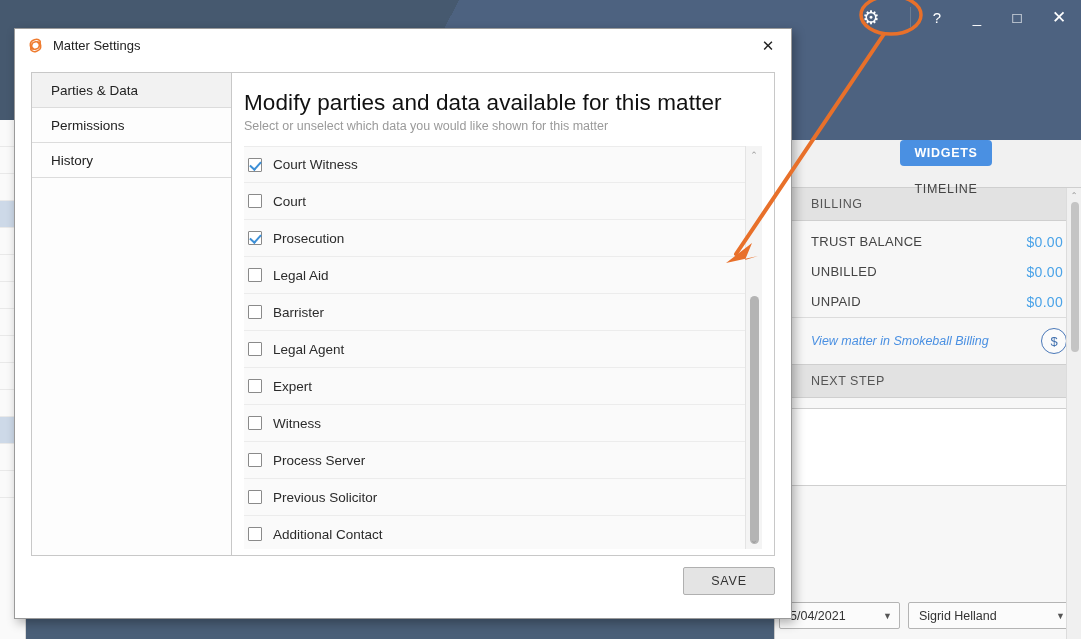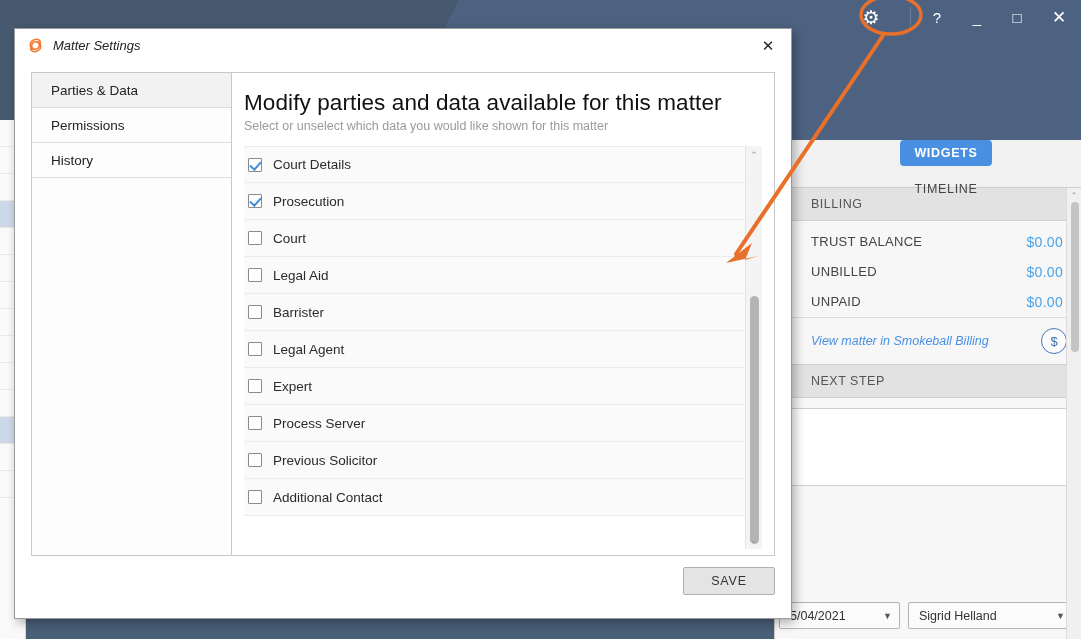--- a/index.html
+++ b/index.html
@@ -69,21 +69,21 @@
         background:#fafafa; border-right:1px solid #d8d8d8; }
   #bg-left-list .r { height:27px; border-bottom:1px solid #e9e9e9; }
   #bg-left-list .r.sel { background:#cdd9e8; }
 
   
   #dialog { position:absolute; left:14px; top:28px; width:778px; height:591px;
         background:#fff; border:1px solid #9a9a9a;
         box-shadow:3px 4px 10px rgba(0,0,0,.30); z-index:20; }
   #dlg-title { height:33px; display:flex; align-items:center; padding:0 8px 0 12px; }
   #dlg-logo { width:17px; height:17px; margin-right:9px; position:relative; }
-  #dlg-title-text { font-size:13px; color:#222; flex:1;font-style:italic; }
+  #dlg-title-text { font-size:13px; color:#222; flex:1; }
   #dlg-close { width:30px; height:26px; display:flex; align-items:center;
         justify-content:center; color:#222; font-size:15px; }
 
   #dlg-body { position:absolute; left:16px; right:16px; top:43px; bottom:62px;
         border:1px solid #c8c8c8; background:#fafafa; display:flex; }
 
   
   #dlg-nav { width:200px; border-right:1px solid #c8c8c8; background:#fdfdfd; }
   .nav-item { height:35px; display:flex; align-items:center; padding-left:19px;
         font-size:13.5px; color:#222; border-bottom:1px solid #dcdcdc; }
@@ -244,45 +244,49 @@
     </div>
 
     <div id="dlg-content">
       <h1 id="dlg-h1">Modify parties and data available for this matter</h1>
       <div id="dlg-sub">Select or unselect which data you would like shown for this matter</div>
 
       <div id="list-wrap">
         <div id="list">
           <div class="li">
             <span class="cb on"></span>
-            <span class="li-label">Court Details</span>
+            <span class="li-label">Court Witness</span>
+          </div>
+          <div class="li">
+            <span class="cb"></span>
+            <span class="li-label">Court</span>
           </div>
           <div class="li">
             <span class="cb on"></span>
             <span class="li-label">Prosecution</span>
           </div>
           <div class="li">
             <span class="cb"></span>
-            <span class="li-label">Court</span>
-          </div>
-          <div class="li">
-            <span class="cb"></span>
             <span class="li-label">Legal Aid</span>
           </div>
           <div class="li">
             <span class="cb"></span>
             <span class="li-label">Barrister</span>
           </div>
           <div class="li">
             <span class="cb"></span>
             <span class="li-label">Legal Agent</span>
           </div>
           <div class="li">
             <span class="cb"></span>
             <span class="li-label">Expert</span>
+          </div>
+          <div class="li">
+            <span class="cb"></span>
+            <span class="li-label">Witness</span>
           </div>
           <div class="li">
             <span class="cb"></span>
             <span class="li-label">Process Server</span>
           </div>
           <div class="li">
             <span class="cb"></span>
             <span class="li-label">Previous Solicitor</span>
           </div>
           <div class="li">

